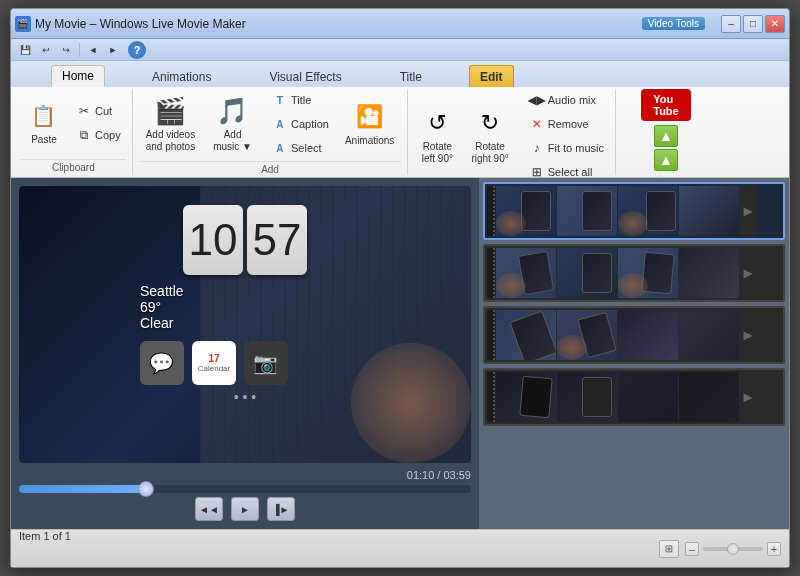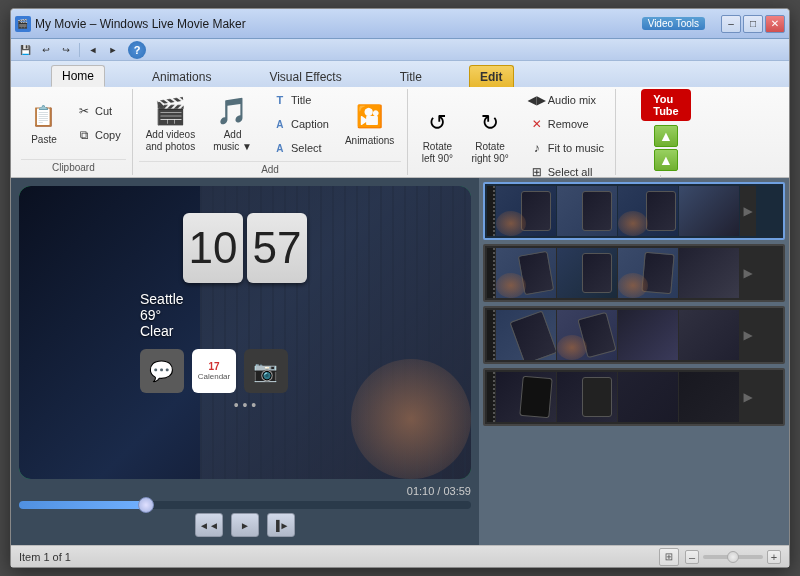--- a/index.html
+++ b/index.html
@@ -245,21 +245,21 @@
       flex: 1;
       display: flex;
       flex-direction: column;
       background: #3a4a5a;
       padding: 8px;
       gap: 6px;
     }
     .video-preview {
       flex: 1;
       background: #22c55e;
-      border-radius: 12px;
+      border-radius: 4px;
       overflow: hidden;
       position: relative;
     }
     .video-frame {
       width: 100%;
       height: 100%;
       background: linear-gradient(135deg, #0a1020, #1a2a4a, #0a0a1a);
       position: relative;
       overflow: hidden;
     }
@@ -449,26 +449,25 @@
     }
     .film-dots-left {
       width: 8px; height: 50px;
       background: #1a1a1a;
       border-right: 2px dotted #555;
       flex-shrink: 0;
     }
 
     
     .status-bar {
-      height: 22px;
+      height: 38px;
       background: linear-gradient(to bottom, #e0e0e0, #d0d0d0);
       border-top: 1px solid #bbb;
       display: flex;
-      align-items: center;
-      padding: 9px 8px;
+      padding: 0 8px;
       justify-content: space-between;
     }
     .status-text {
       font-size: 11px;
       color: #333;
     }
     .status-right {
       display: flex;
       align-items: center;
       gap: 6px;

